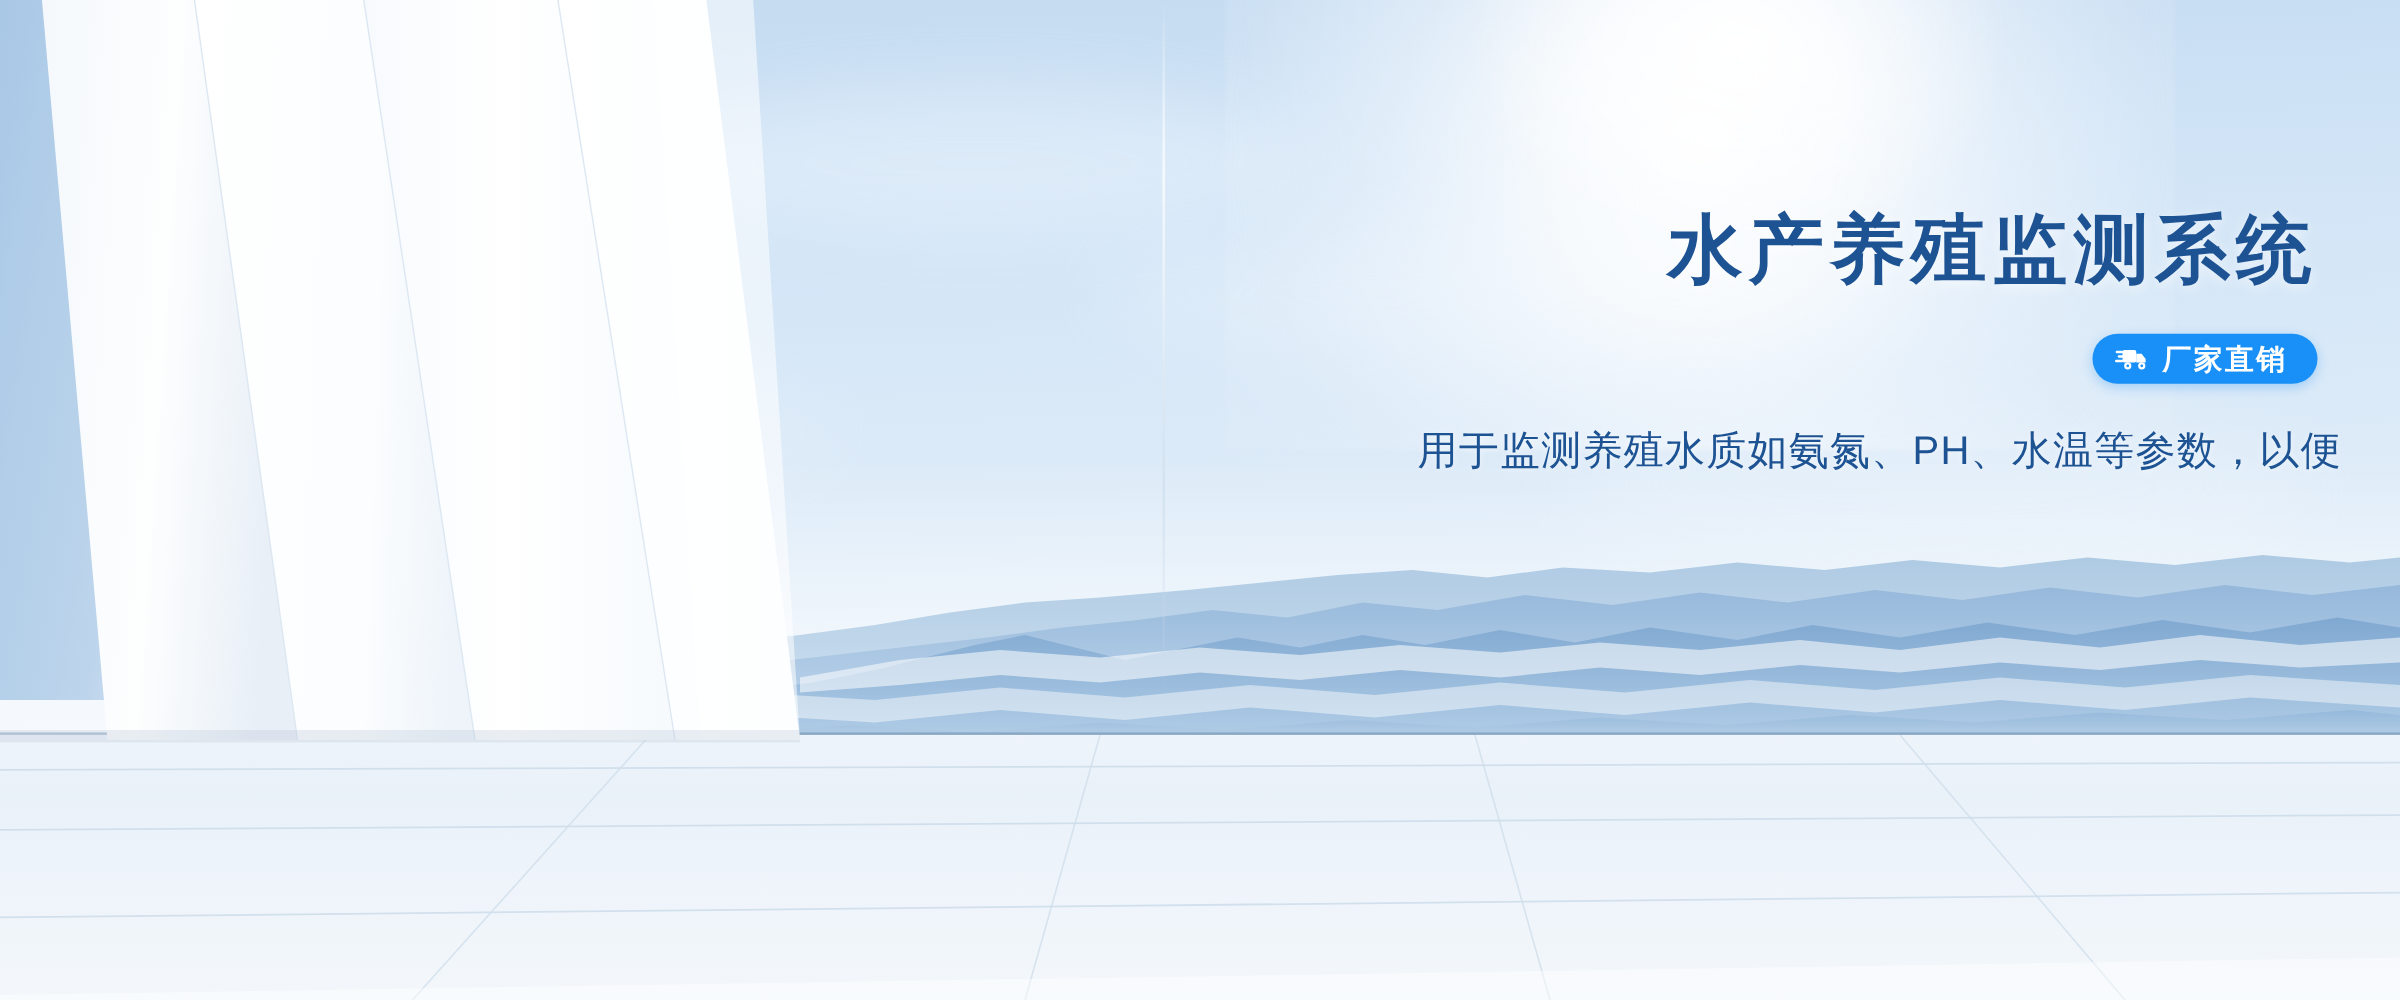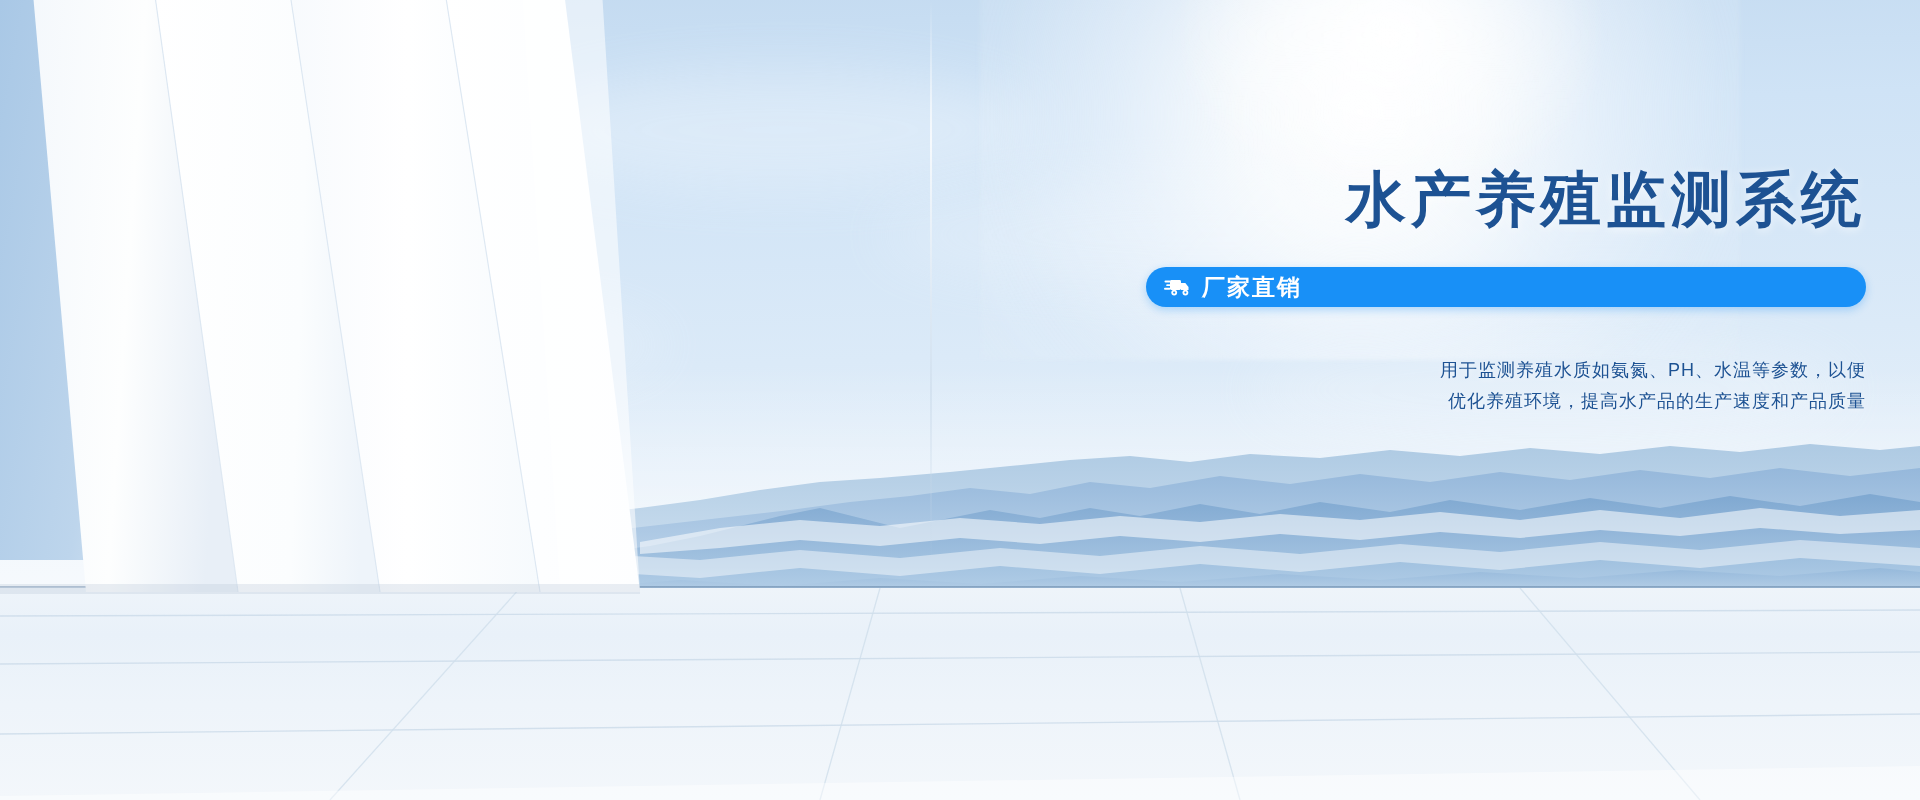--- a/index.html
+++ b/index.html
@@ -78,41 +78,40 @@
   
   .seam{
     position:absolute;left:930px;top:0;width:2px;height:560px;
     background:linear-gradient(180deg,rgba(255,255,255,0) 0%,rgba(255,255,255,.75) 25%,rgba(200,216,232,.5) 70%,rgba(255,255,255,0) 100%);
     pointer-events:none;
   }
 
   
   .content{
     position:absolute;
-    right:54px;top:168px;
+    right:66px;top:168px;
     width:720px;
     text-align:right;
   }
   .title{
     margin:0;
     font-size:60px;
     line-height:1.05;
     font-weight:700;
     color:#1d5293;
     letter-spacing:5px;
     text-shadow:0 2px 10px rgba(255,255,255,.65);
     white-space:nowrap;
   }
 
   .badges{
     display:flex;
     justify-content:flex-end;
     gap:22px;
     margin-top:36px;
-    flex-direction:column;
   }
   .badge{
     display:inline-flex;
     align-items:center;
     gap:10px;
     background:#1890f7;
     color:#ffffff;
     border-radius:22px;
     padding:8px 24px 8px 18px;
     font-size:23px;
@@ -126,22 +125,22 @@
   .badge .bicon{
     display:inline-flex;
     align-items:center;
     justify-content:center;
     width:28px;height:24px;
     flex:0 0 auto;
   }
   .badge .bicon svg{display:block;}
 
   .desc{
-    margin-top:48px;
-    font-size:18px;
+    margin-top:26px;
+    font-size:32px;
     line-height:1.72;
     color:#1d5293;
     letter-spacing:1px;
     font-weight:400;
     text-shadow:0 1px 6px rgba(255,255,255,.6);
   }
   .desc .dline{display:block;white-space:nowrap;}
 </style>
 </head>
 <body>
@@ -297,18 +296,17 @@
           </svg>
         </span>
         <span>厂家直销</span>
       </div>
 
 
     </div>
 
     <div class="desc">
       <span class="dline">用于监测养殖水质如氨氮、PH、水温等参数，以便</span>
-      <span class="dline">优化养殖环境，提高水产品的生产速度和产品质量</span>
     </div>
 
   </div>
 
 </div>
 
 </body></html>

